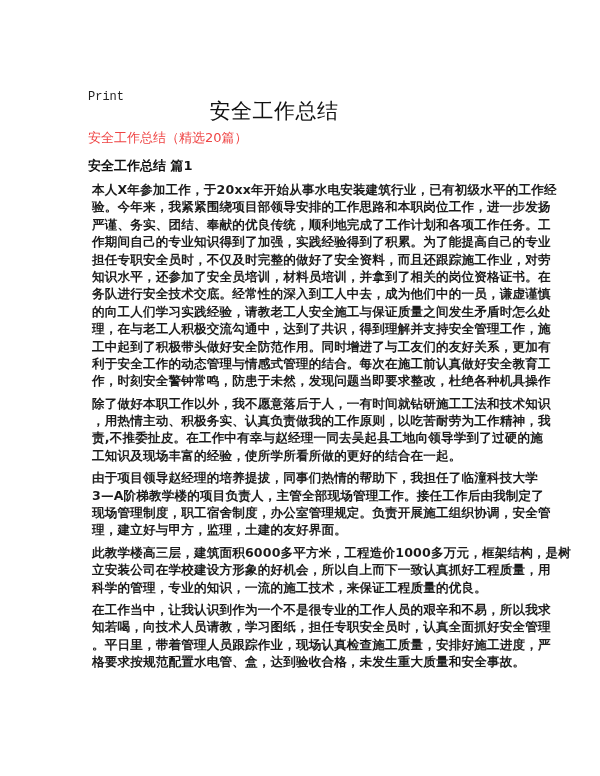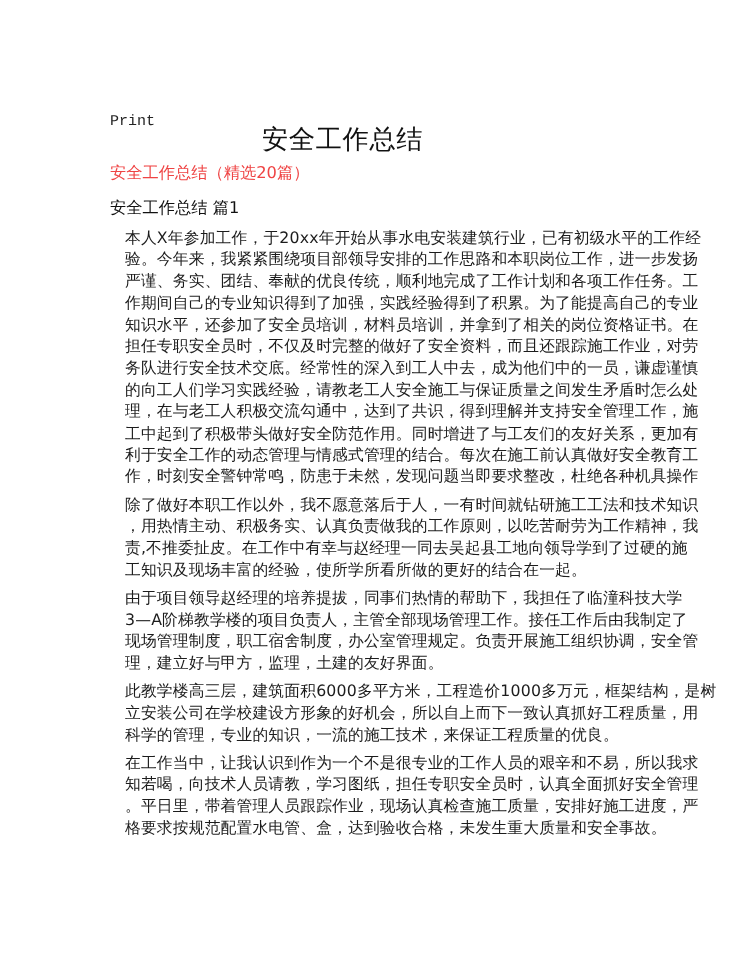--- a/index.html
+++ b/index.html
@@ -3,43 +3,43 @@
 <meta charset="utf-8">
 <style>
   html, body { margin: 0; padding: 0; background: #ffffff; }
   body { width: 600px; height: 776px; position: relative; overflow: hidden;
          font-family: "DejaVu Sans", "Liberation Sans", sans-serif; color: #1a1a1a; }
   .print-label { position: absolute; left: 88px; top: 70px; font-family: Liberation Mono, monospace;
                  font-size: 12px; color: #222; margin-top: 20px; }
   .doc-title { position: absolute; left: 0; width: 548px; top: 97px; text-align: center;
                font-size: 21px; color: #111; letter-spacing: 0.5px; }
   .subtitle { position: absolute; left: 88px; top: 129px; font-size: 13px; color: #ef4444; }
-  .section-heading { position: absolute; left: 88px; top: 157px; font-size: 13px; font-weight: normal; color: #111; }
+  .section-heading { position: absolute; left: 88px; top: 157px; font-size: 13px; font-weight: bold; color: #111; }
   .body { position: absolute; left: 88px; top: 181px; width: 430px; }
-  .para { margin: 0 0 5px 12px; }
+  .para { margin: 0 0 5px 4px; font-weight: bold; }
   .line { display: block; white-space: nowrap; font-size: 12.6px; line-height: 17.4px; height: 17.4px;
           color: #1c1c1c; letter-spacing: 0.15px; }
 </style>
 </head>
 <body>
 
 <div>
   <div class="print-label">Print</div>
   <div class="doc-title">安全工作总结</div>
   <div class="subtitle">安全工作总结（精选20篇）</div>
   <div class="section-heading">安全工作总结 篇1</div>
 
   <div class="body">
     <p class="para">
       <span class="line">本人X年参加工作，于20xx年开始从事水电安装建筑行业，已有初级水平的工作经</span>
       <span class="line">验。今年来，我紧紧围绕项目部领导安排的工作思路和本职岗位工作，进一步发扬</span>
       <span class="line">严谨、务实、团结、奉献的优良传统，顺利地完成了工作计划和各项工作任务。工</span>
       <span class="line">作期间自己的专业知识得到了加强，实践经验得到了积累。为了能提高自己的专业</span>
+      <span class="line">担任专职安全员时，不仅及时完整的做好了安全资料，而且还跟踪施工作业，对劳</span>
       <span class="line">知识水平，还参加了安全员培训，材料员培训，并拿到了相关的岗位资格证书。在</span>
-      <span class="line">担任专职安全员时，不仅及时完整的做好了安全资料，而且还跟踪施工作业，对劳</span>
       <span class="line">务队进行安全技术交底。经常性的深入到工人中去，成为他们中的一员，谦虚谨慎</span>
       <span class="line">的向工人们学习实践经验，请教老工人安全施工与保证质量之间发生矛盾时怎么处</span>
       <span class="line">理，在与老工人积极交流勾通中，达到了共识，得到理解并支持安全管理工作，施</span>
       <span class="line">工中起到了积极带头做好安全防范作用。同时增进了与工友们的友好关系，更加有</span>
       <span class="line">利于安全工作的动态管理与情感式管理的结合。每次在施工前认真做好安全教育工</span>
       <span class="line">作，时刻安全警钟常鸣，防患于未然，发现问题当即要求整改，杜绝各种机具操作</span>
     </p>
     <p class="para">
       <span class="line">除了做好本职工作以外，我不愿意落后于人，一有时间就钻研施工工法和技术知识</span>
       <span class="line">，用热情主动、积极务实、认真负责做我的工作原则，以吃苦耐劳为工作精神，我</span>

